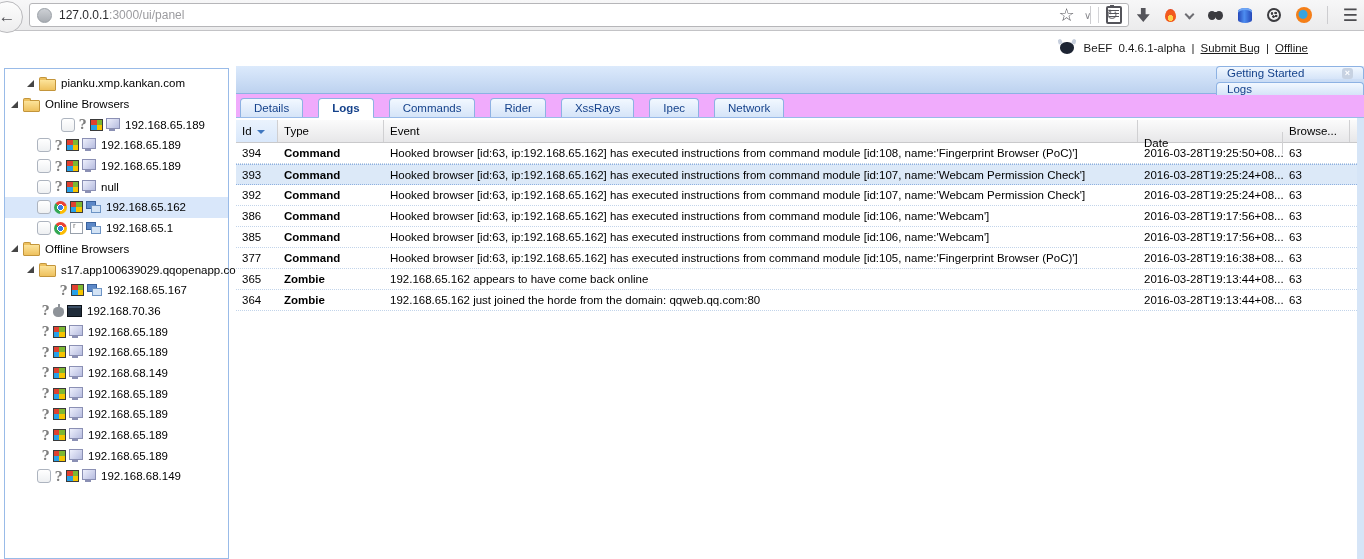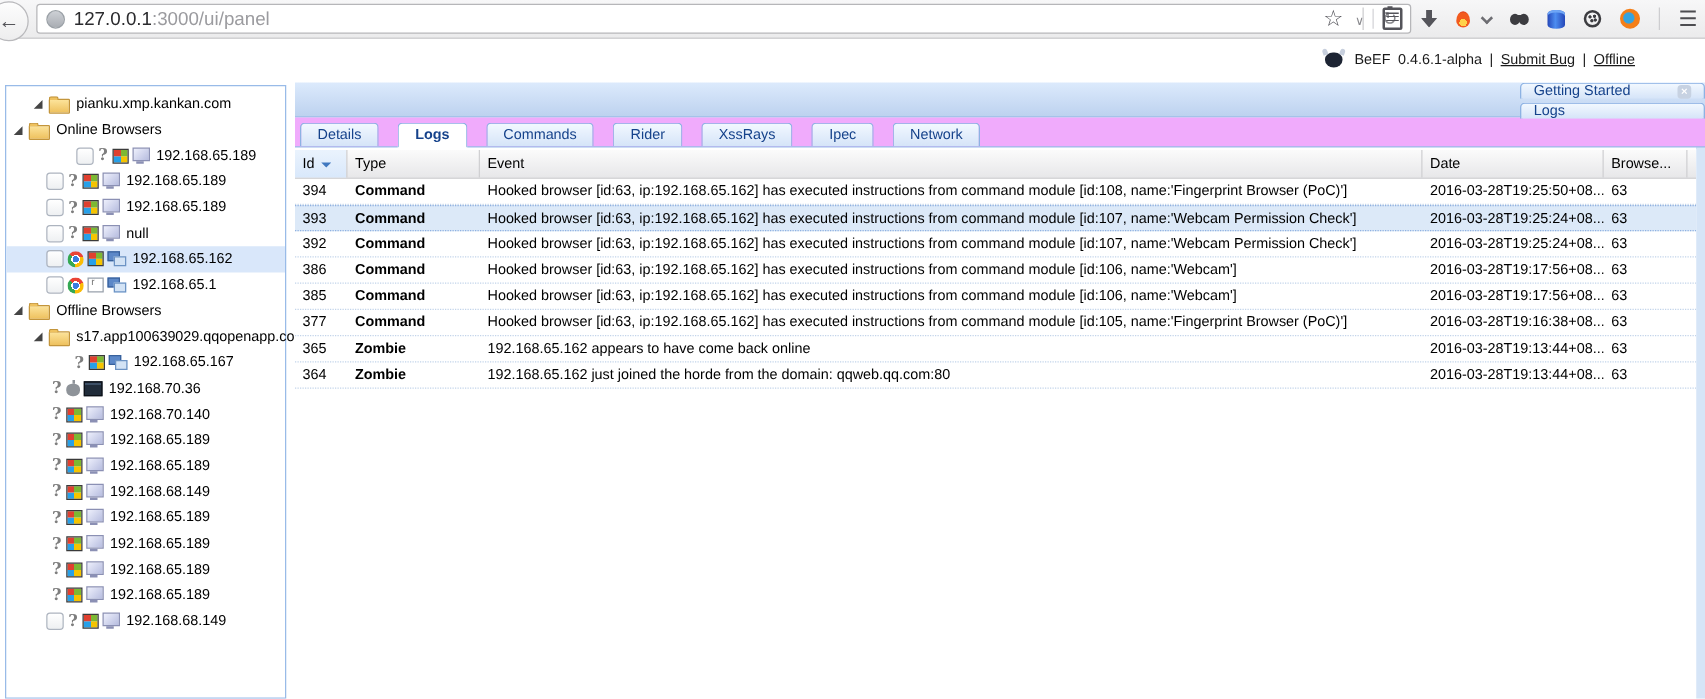--- a/index.html
+++ b/index.html
@@ -7,21 +7,21 @@
        font-family:"Liberation Sans",sans-serif;position:relative;font-size:11.5px;color:#000;}
   
   .chrome{position:absolute;top:0;left:0;right:0;height:30px;
           background:linear-gradient(#f7f7f8,#ebebec);border-bottom:1px solid #c3c3c6;}
   .back-btn{position:absolute;left:-9px;top:1px;width:32px;height:32px;border-radius:50%;
             background:linear-gradient(#fdfdfd,#ededee);border:1px solid #b9b9bc;
             display:flex;align-items:center;justify-content:center;color:#55555a;
             font-size:17px;font-weight:bold;box-sizing:border-box;}
   .urlbar{position:absolute;left:29px;top:3px;width:1100px;height:24px;background:#fff;
           border:1px solid #b6b6b9;border-radius:3px;display:flex;align-items:center;
-          box-sizing:border-box;padding:0 4px 0 7px;font-size:15px;}
+          box-sizing:border-box;padding:0 4px 0 7px;font-size:12px;}
   .i-globe{width:13px;height:13px;border:1px solid #9aa0a6;border-radius:50%;
            background:linear-gradient(#cdd0d5,#a9adb3);margin-right:7px;flex:none;}
   .url-host{color:#2b2b2e;}
   .url-path{color:#9b9b9f;}
   .url-controls{margin-left:auto;display:flex;align-items:center;height:100%;}
   .i-chevron-down-url::before{content:"∨";font-size:10px;color:#8a8a8e;padding:0 7px;}
   .url-divider{width:1px;height:16px;background:#d4d4d7;}
   .i-reload::before{content:"↻";font-size:15px;color:#88888c;padding:0 6px;}
   .tb-icons{position:absolute;right:6px;top:0;height:30px;display:flex;align-items:center;gap:15px;}
   .tbi{display:inline-flex;align-items:center;justify-content:center;}
@@ -240,26 +240,20 @@
       <div class="trow" style="padding-left: 36px;">
         <span class="ic ic-question"></span>
         <span class="ic ic-apple"></span>
         <span class="ic ic-screen"></span>
         <span class="tlabel">192.168.70.36</span>
       </div>
       <div class="trow" style="padding-left: 36px;">
         <span class="ic ic-question"></span>
         <span class="ic ic-windows"></span>
         <span class="ic ic-monitor"></span>
-        <span class="tlabel">192.168.70.140</span>
-      </div>
-      <div class="trow" style="padding-left: 36px;">
-        <span class="ic ic-question"></span>
-        <span class="ic ic-windows"></span>
-        <span class="ic ic-monitor"></span>
         <span class="tlabel">192.168.65.189</span>
       </div>
       <div class="trow" style="padding-left: 36px;">
         <span class="ic ic-question"></span>
         <span class="ic ic-windows"></span>
         <span class="ic ic-monitor"></span>
         <span class="tlabel">192.168.65.189</span>
       </div>
       <div class="trow" style="padding-left: 36px;">
         <span class="ic ic-question"></span>
@@ -339,21 +333,21 @@
         <div class="th sorted" style="width: 42px;">
           <span>Id</span>
           <span class="sort-arrow"></span>
         </div>
         <div class="th" style="width: 106px;">
           <span>Type</span>
         </div>
         <div class="th" style="width: 754px;">
           <span>Event</span>
         </div>
-        <div class="th" style="width: 145px;">
+        <div class="th" style="width: 145px; margin-top: 12px;">
           <span>Date</span>
         </div>
         <div class="th" style="width: 67px;">
           <span>Browse...</span>
         </div>
       </div>
     <div class="tbody">
         <div class="tr">
           <div class="td td-id" style="width: 42px;">394</div>
           <div class="td td-type" style="width: 106px;">Command</div>

